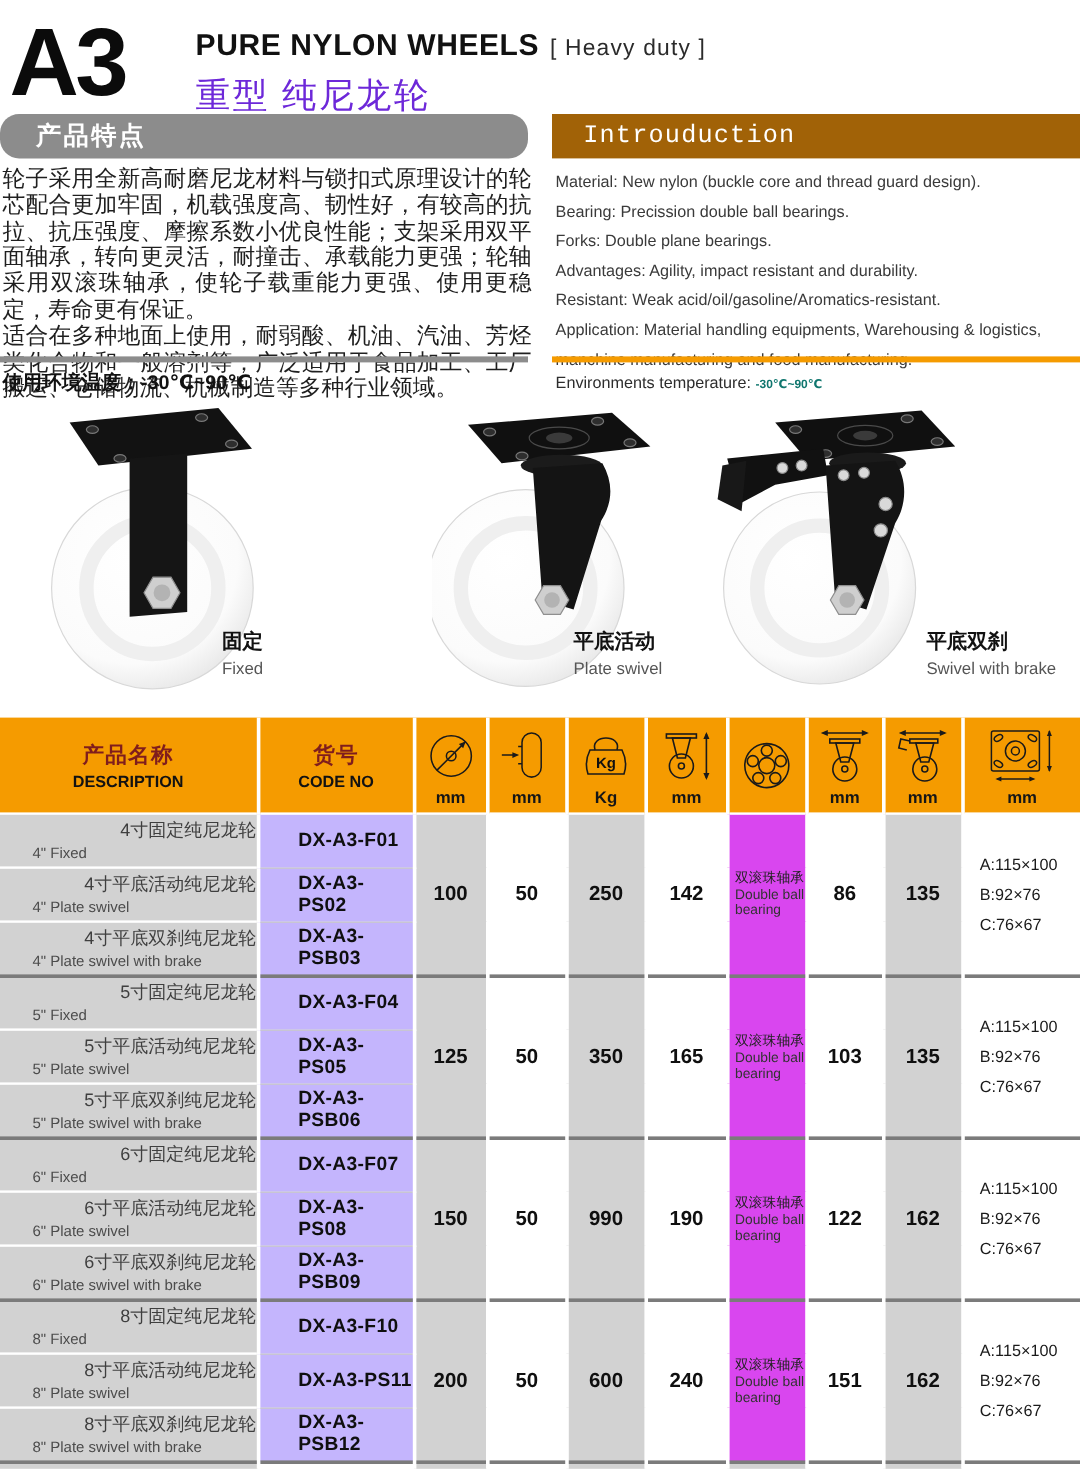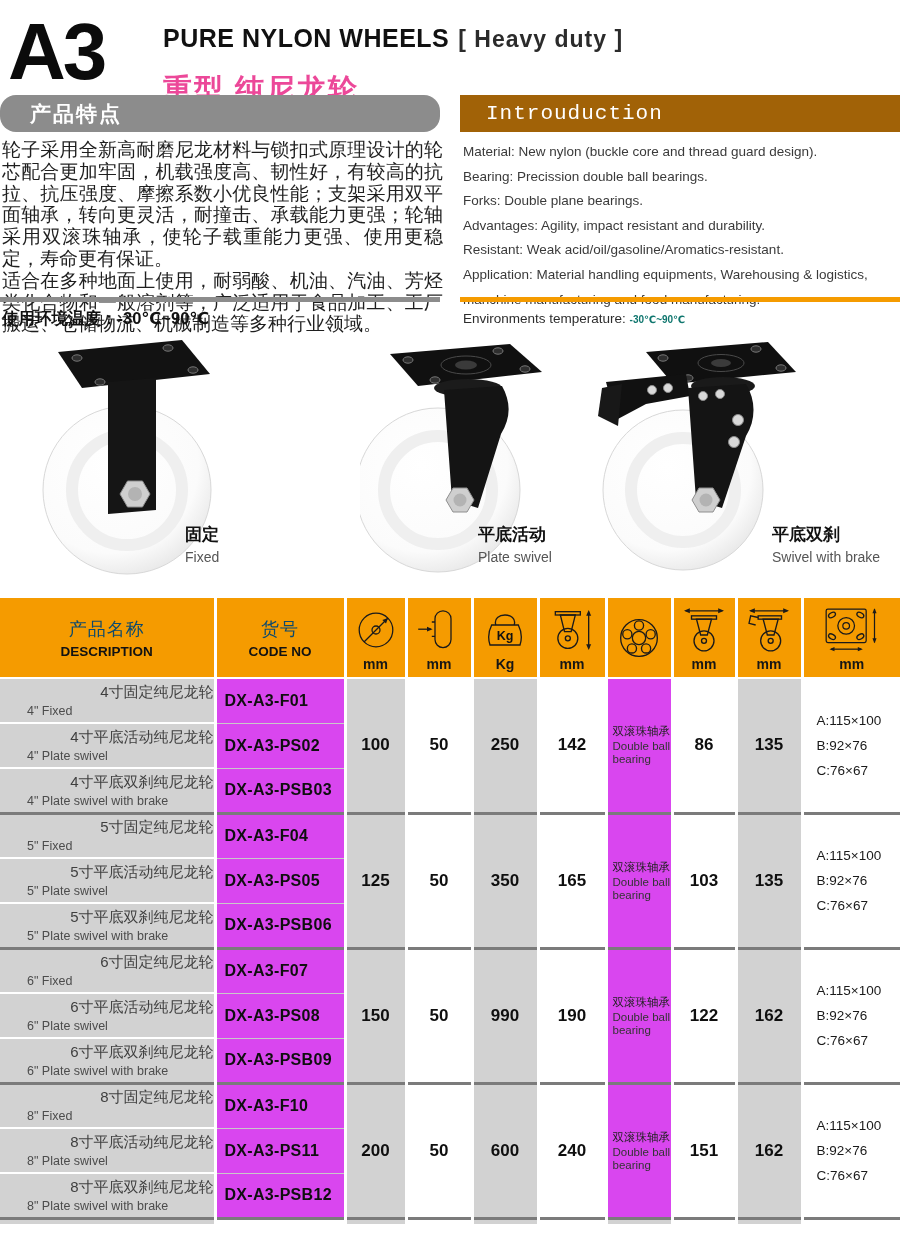--- a/index.html
+++ b/index.html
@@ -3,22 +3,22 @@
 <meta charset="utf-8">
 <style>
   html,body{margin:0;padding:0;background:#fff;}
   .page{position:relative;width:900px;height:1233px;background:#fff;overflow:hidden;
         font-family:"Liberation Sans","DejaVu Sans",sans-serif;color:#1c1c1c;}
   
   .brand{position:absolute;left:8px;top:12px;font-size:80px;line-height:1;font-weight:900;
          letter-spacing:-3px;color:#0b0b0b;text-align:center;}
   .titles{position:absolute;left:163px;top:24px;}
   .title-en{font-size:25px;font-weight:800;color:#111;letter-spacing:.5px;margin-top:20px;}
-  .title-tag{font-size:23px;font-weight:700;color:#2b2b2b;margin-left:9px;letter-spacing:1px;}
-  .title-cn{font-size:29px;font-weight:700;color:#ec4899;margin-top:17px;letter-spacing:2px;}
+  .title-tag{font-size:19px;font-weight:400;color:#2b2b2b;margin-left:9px;letter-spacing:1px;}
+  .title-cn{font-size:29px;font-weight:400;color:#6d28d9;margin-top:7px;letter-spacing:2px;}
   
   .bar{position:absolute;top:95px;height:37px;box-sizing:border-box;color:#fff;line-height:37px;}
   .bar-gray{left:0;width:440px;background:#8C8C8C;font-size:21px;font-weight:700;padding-left:30px;letter-spacing:2px;border-radius:16px;}
   .bar-orange{left:460px;width:440px;background:#a16207;font-size:21px;font-weight:400;padding-left:26px;letter-spacing:1px;font-family:Liberation Mono, monospace;}
   
   .features-text{position:absolute;left:2px;top:139px;width:441px;font-size:19px;
                  line-height:21.8px;text-align:justify;color:#1f1f1f;}
   .features-text p{margin:0;}
   .intro-text{position:absolute;left:463px;top:140px;width:437px;font-size:13.5px;
               line-height:24.6px;color:#3a3a3a;}
@@ -32,28 +32,28 @@
   
   .caster{position:absolute;top:332px;}
   .v-label{position:absolute;top:523px;}
   .v-cn{font-size:17px;font-weight:800;color:#111;}
   .v-en{font-size:14px;color:#555;margin-top:3px;}
   
   .spec-table{position:absolute;left:0;top:598px;width:900px;border-collapse:collapse;table-layout:fixed;}
   .spec-table th,.spec-table td{padding:0;box-sizing:border-box;border-left:3px solid #fff;vertical-align:middle;}
   .spec-table .c0{border-left:none;}
   .spec-table th{background:#F59B00;height:80px;border-bottom:2px solid #fff;text-align:center;vertical-align:middle;}
-  .h-cn{font-size:18px;font-weight:400;color:#0c4a6e;letter-spacing:1px;}
+  .h-cn{font-size:18px;font-weight:700;color:#7f1d1d;letter-spacing:1px;}
   .h-en{font-size:13.5px;font-weight:700;color:#121212;margin-top:3px;}
   .unit{font-size:14px;color:#161616;margin-top:1px;line-height:14px;}
   .icon-box{height:52px;display:flex;align-items:center;justify-content:center;}
   td.desc{background:#D2D2D2;height:45px;padding-left:27px;}
   td.desc .d-cn{font-size:15px;color:#3f3f3f;text-align:right;}
   td.desc .d-en{font-size:12.5px;color:#4c4c4c;margin-top:2px;}
-  td.code{background:#d946ef;font-size:16px;font-weight:800;color:#0f0f0f;padding-left:8px;letter-spacing:.3px;}
+  td.code{background:#c4b5fd;font-size:16px;font-weight:800;color:#0f0f0f;padding-left:32px;letter-spacing:.3px;}
   td.specv{background:#fff;font-size:17px;font-weight:800;color:#0f0f0f;text-align:center;}
   td.sg{background:#D2D2D2;}
   td.bearing{background:#d946ef;padding-left:5px;}
   .b-cn{font-size:11.5px;color:#222;}
   .b-en{font-size:11.5px;color:#333;line-height:13px;margin-top:1px;}
   td.plate{background:#fff;padding-left:13px;font-size:13.5px;color:#1a1a1a;}
   td.plate div{line-height:25px;}
   tr.mid td.desc{border-bottom:2px solid #fff;}
   tr.mid td.code{border-bottom:1px solid #c9c9c9;}
   tr.g-start td{border-top:3px solid #7B7B7B;}

